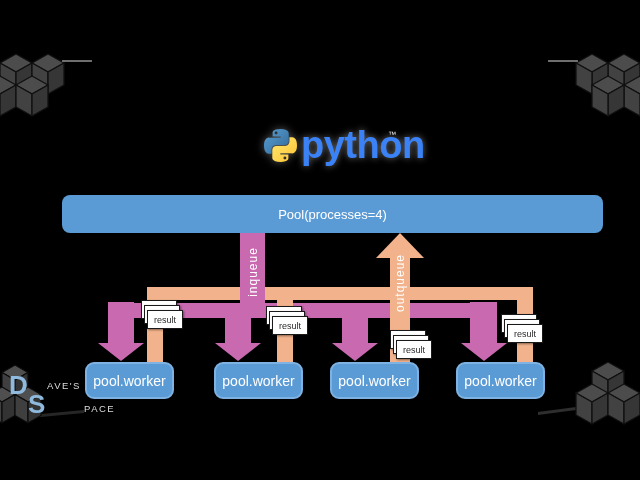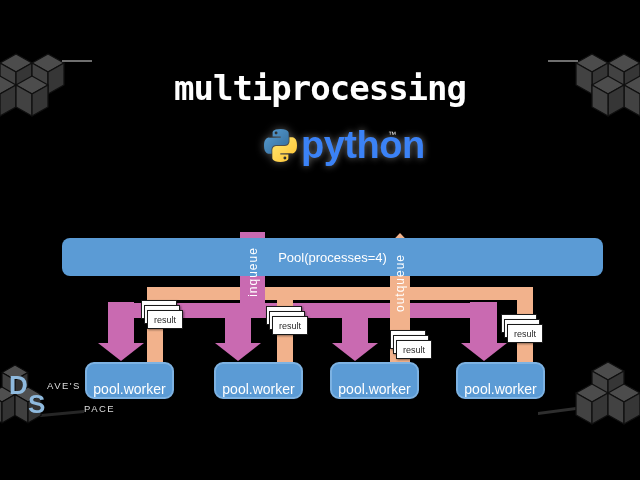--- a/index.html
+++ b/index.html
@@ -21,21 +21,21 @@
     position:absolute;left:301px;top:128px;height:34px;line-height:34px;
     color:#3b82f6;font-size:38px;font-weight:600;letter-spacing:-.5px;
     text-shadow:0 0 7px rgba(255,255,255,.45);
   }
   .pytm{position:absolute;left:388px;top:130px;color:#e8e8e8;font-size:8px;}
   
   .pool{
     position:absolute;left:62px;top:195px;width:541px;height:38px;
     background:#5b9bd5;border-radius:8px;z-index:5;
     display:flex;align-items:center;justify-content:center;
-    color:#fff;font-size:13px;margin-top:43px;
+    color:#fff;font-size:13px;
   }
   
   .band-orange{position:absolute;left:147px;top:287px;width:386px;height:13px;background:#f2b28c;z-index:1;}
   .band-pink{position:absolute;left:108px;top:303px;width:389px;height:15px;background:#c96ab1;z-index:2;}
   .vert-orange{position:absolute;width:16px;top:287px;height:76px;background:#f2b28c;z-index:3;}
   .vo1{left:147px;} .vo2{left:277px;} .vo4{left:517px;}
   .outq-shaft{position:absolute;left:390px;top:256px;width:20px;height:107px;background:#f2b28c;z-index:3;}
   .outq-head{position:absolute;left:376px;top:233px;width:0;height:0;z-index:3;
     border-left:24px solid transparent;border-right:24px solid transparent;border-bottom:25px solid #f2b28c;}
   .inq-bar{position:absolute;left:240px;top:232px;width:25px;height:86px;background:#c96ab1;z-index:3;}
@@ -59,21 +59,21 @@
   .paper{position:absolute;width:34px;height:17px;background:#fff;border:1px solid #191919;
     box-shadow:1px 1px 2px rgba(0,0,0,.45);}
   .p1{left:0;top:0;} .p2{left:3px;top:5px;}
   .p3{left:6px;top:10px;display:flex;align-items:center;justify-content:center;
       color:#2a2a2a;font-size:9px;}
   .s1{left:141px;top:300px;} .s2{left:266px;top:306px;} .s3{left:390px;top:330px;} .s4{left:501px;top:314px;}
   
   .worker{
     position:absolute;top:362px;width:89px;height:37px;z-index:6;
     background:#5b9bd5;border:2px solid #7db2e2;border-radius:9px;box-sizing:border-box;
-    display:flex;align-items:flex-end;justify-content:center;color:#fff;font-size:14px;
+    display:flex;align-items:center;justify-content:center;color:#fff;font-size:14px;
   }
   .w1{left:85px;} .w2{left:214px;} .w3{left:330px;} .w4{left:456px;}
   
   .cubes{position:absolute;z-index:0;}
   
   .wm-letter{position:absolute;z-index:9;color:#8fbade;font-weight:bold;font-size:26px;line-height:26px;}
   .wm-small{position:absolute;z-index:9;color:#dcdcdc;font-size:9.5px;letter-spacing:1.5px;line-height:10px;padding-left:20px;}
 </style>
 </head>
 <body>
@@ -126,21 +126,20 @@
       <polygon points="104,11 88,20 88,42 104,33" fill="#363636"></polygon>
       <polygon points="72,24 88,33 72,42 56,33" fill="#4c4c4c"></polygon>
       <polygon points="56,33 72,42 72,64 56,55" fill="#424242"></polygon>
       <polygon points="88,33 72,42 72,64 88,55" fill="#363636"></polygon>
       <polygon points="104,24 120,33 104,42 88,33" fill="#4c4c4c"></polygon>
       <polygon points="88,33 104,42 104,64 88,55" fill="#424242"></polygon>
       <polygon points="120,33 104,42 104,64 120,55" fill="#363636"></polygon>
     </g>
   </svg>
 
-  <div class="title">multiprocessing</div>
 
   <svg class="pylogo" viewBox="0 0 24 24">
     <defs>
       <linearGradient id="pyb" x1="0" y1="0" x2="1" y2="1">
         <stop offset="0" stop-color="#5a9fd4"></stop>
           <stop offset="1" stop-color="#306998"></stop>
       </linearGradient>
       <linearGradient id="pyy" x1="0" y1="0" x2="1" y2="1">
         <stop offset="0" stop-color="#ffe873"></stop>
           <stop offset="1" stop-color="#ffc331"></stop>

